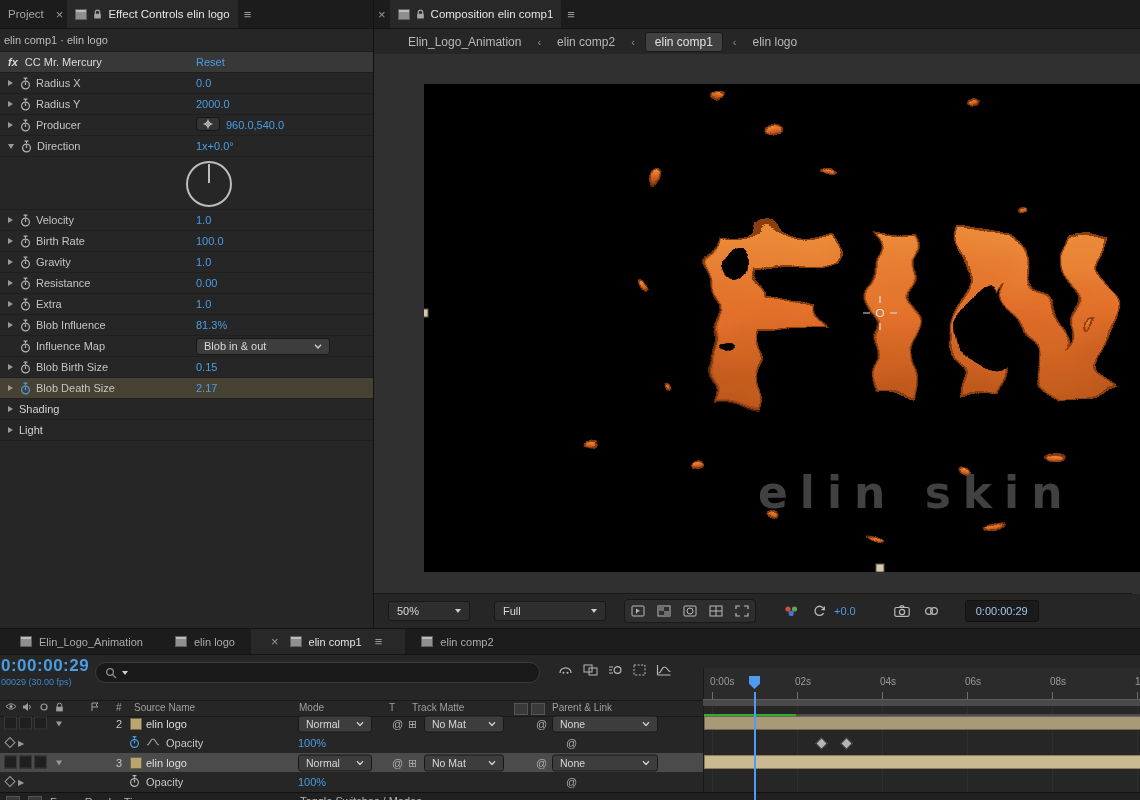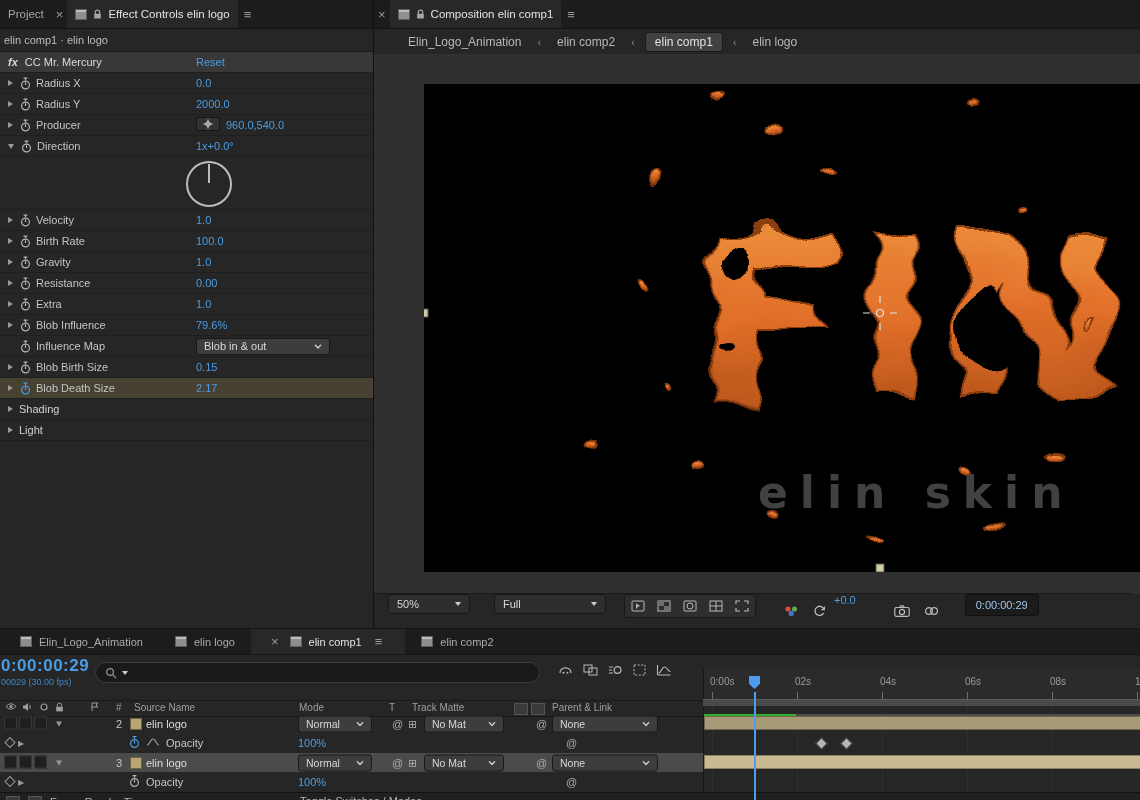--- a/index.html
+++ b/index.html
@@ -33,21 +33,21 @@
   .dial{position:absolute;left:186px;top:4px;width:42px;height:42px;border:2px solid #bdbdbd;border-radius:50%}
   .needle{position:absolute;left:50%;top:1px;width:2px;height:19px;background:#bdbdbd;transform:translateX(-50%)}
   
   #comp-panel{left:374px;top:0;width:766px;height:628px}
   .crumbbar{height:26px;display:flex;align-items:center;gap:10px;padding-left:28px;border-bottom:1px solid #1b1b1b;font-size:12px;color:#b8b8b8}
   .crumb{padding:2px 6px}
   .crumb.active{background:#414141;border:1px solid #191919;border-radius:3px;color:#e0e0e0;padding:2px 9px}
   .crumbsep{color:#8a8a8a;font-size:11px}
   .viewer{position:absolute;top:54px;left:0;right:0;bottom:34px;background:#303030;overflow:hidden}
   .compframe{position:absolute;left:50px;top:30px;width:716px;height:488px;background:#000}
-  .ctoolbar{position:absolute;left:0;right:8px;bottom:0;height:34px;background:#262626;border-top:1px solid #191919;display:flex;padding-left:14px}
+  .ctoolbar{position:absolute;left:0;right:8px;bottom:0;height:34px;background:#262626;border-top:1px solid #191919;display:flex;align-items:center;padding-left:14px}
   .cbox{height:20px;background:#2e2e2e;border:1px solid #181818;border-radius:3px;display:inline-flex;align-items:center;justify-content:space-between;padding:0 8px;color:#d8d8d8;box-sizing:border-box}
   .chev{display:inline-block;width:0;height:0;border-top:4px solid #cfcfcf;border-left:3.5px solid transparent;border-right:3.5px solid transparent;margin-left:8px}
   .btngroup{display:inline-flex;height:22px;background:#2e2e2e;border:1px solid #181818;border-radius:4px;align-items:center;margin:0 28px 0 18px}
   .btngroup .cicon{width:26px;display:inline-flex;justify-content:center}
   .cicon{display:inline-flex;align-items:center;justify-content:center}
   .tcbox{height:20px;background:#1b1b1b;border:1px solid #111;border-radius:3px;display:inline-flex;align-items:center;padding:0 10px;color:#9fc6ea;margin-left:26px}
   
   #tl-panel{left:0;top:629px;width:1140px;height:171px}
   .tl-tabs{height:25px;background:#1c1c1c;display:flex;align-items:center;padding-left:4px;border-bottom:1px solid #141414}
   .tl-tab{height:100%;display:flex;align-items:center;gap:7px;padding:0 16px;color:#ababab}
@@ -239,21 +239,21 @@
       <div class="prow">
         <span class="tw-c"></span>
         <span class="swi">
           <svg width="13" height="13" viewBox="0 0 13 13" fill="none" stroke="#b5b5b5" stroke-width="1.2">
             <path d="M4.6 1.1h3.8M6.5 1.1v2.2"></path>
             <circle cx="6.5" cy="8" r="3.9"></circle>
             <path d="M6.5 8V5.3"></path>
           </svg>
         </span>
         <span class="plabel">Blob Influence</span>
-        <span class="pval blue">79.6%</span>
+        <span class="pval blue">81.3%</span>
       </div>
       <div class="prow">
         <span class="twsp"></span>
         <span class="swi">
           <svg width="13" height="13" viewBox="0 0 13 13" fill="none" stroke="#b5b5b5" stroke-width="1.2">
             <path d="M4.6 1.1h3.8M6.5 1.1v2.2"></path>
             <circle cx="6.5" cy="8" r="3.9"></circle>
             <path d="M6.5 8V5.3"></path>
           </svg>
         </span>

